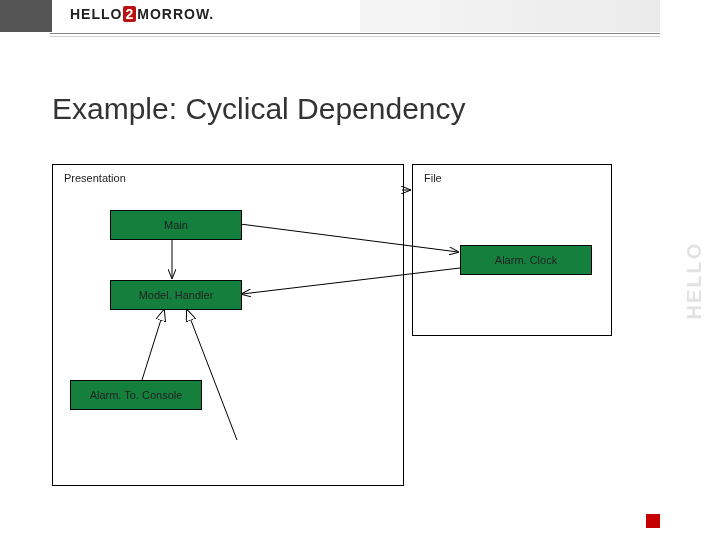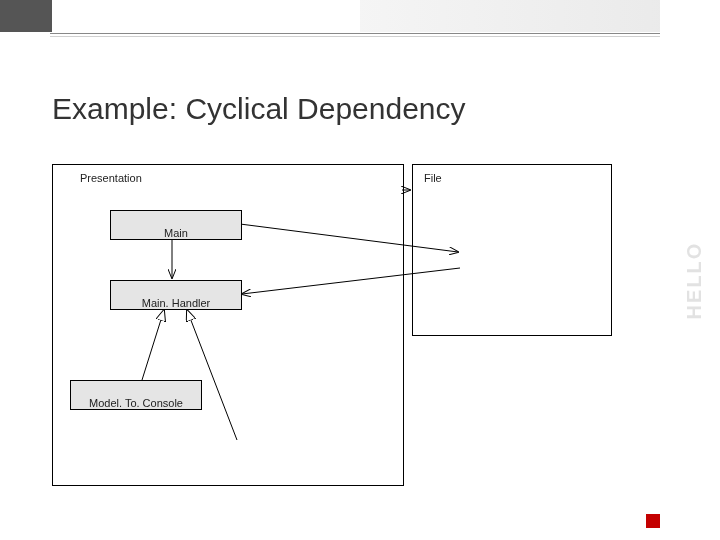--- a/index.html
+++ b/index.html
@@ -9,54 +9,60 @@
   .logo .h{color:#222}
   .logo .two{background:#b11;color:#fff;padding:0 2px;border-radius:2px;margin:0 1px}
   .logo .m{color:#222}
   .greyband{position:absolute;top:0;right:60px;height:32px;width:300px;background:linear-gradient(90deg,#eee,#ddd);opacity:.6}
   .rule{position:absolute;top:33px;left:50px;right:60px;height:1px;background:#888}
   .subrule{position:absolute;top:36px;left:50px;right:60px;height:1px;background:#d0d0d0}
   .title{position:absolute;top:92px;left:52px;font-size:30px;color:#333}
   .stage{position:absolute;top:150px;left:52px;width:560px;height:360px}
   .box{position:absolute;border:1px solid #000;background:#fff;font-size:11px}
   .lbl{position:absolute;font-size:11px;z-index:5;background:transparent}
-  .small{position:absolute;border:1px solid #000;background:#e5e5e5;font-size:11px;display:flex;align-items:flex-end;justify-content:center;z-index:4}
+  .small{position:absolute;border:1px solid #000;background:#15803d;font-size:11px;display:flex;align-items:center;justify-content:center;z-index:4}
   svg.arrows{position:absolute;top:0;left:0;width:560px;height:360px;z-index:3}
   .sidelogo{position:absolute;right:10px;top:90px;width:30px;height:380px;opacity:.28;display:flex;align-items:center;justify-content:center}
   .sidelogo span{transform:rotate(-90deg);white-space:nowrap;font-size:20px;letter-spacing:2px;font-weight:bold;color:#999}
   .redsq{position:absolute;right:60px;bottom:12px;width:14px;height:14px;background:#c40000}
 </style>
 </head>
 <body>
 
 <div class="topbar">
   <div class="greybar"></div>
+  <div class="logo">
+    <span class="h">HELLO</span><span class="two">2</span><span class="m">MORROW</span><span>.</span>
+  </div>
   <div class="greyband"></div>
   <div class="rule"></div>
   <div class="subrule"></div>
 </div>
 
 <div class="title">Example: Cyclical Dependency</div>
 
 <div class="stage">
 
   <div class="box" style="top:14px;left:0;width:350px;height:320px"></div>
-  <div class="lbl" style="top:22px;left:28px">Presentation</div>
+  <div class="lbl" style="top:22px;left:12px">Presentation</div>
 
   <div class="box" style="top:14px;left:360px;width:198px;height:170px"></div>
   <div class="lbl" style="top:22px;left:372px">File</div>
 
   <div class="small" style="top:60px;left:58px;width:130px;height:28px">
       <span>Main</span>
     </div>
   <div class="small" style="top:130px;left:58px;width:130px;height:28px">
-      <span>Main. Handler</span>
+      <span>Model. Handler</span>
+    </div>
+  <div class="small" style="top:95px;left:408px;width:130px;height:28px">
+      <span>Alarm. Clock</span>
     </div>
   <div class="small" style="top:230px;left:18px;width:130px;height:28px">
-      <span>Model. To. Console</span>
+      <span>Alarm. To. Console</span>
     </div>
 
   <svg class="arrows">
     <defs>
       <marker id="arr" markerWidth="10" markerHeight="8" refX="9" refY="4" orient="auto">
         <path d="M0,0 L10,4 L0,8" fill="none" stroke="#000" stroke-width="1"></path>
       </marker>
       <marker id="tri" markerWidth="12" markerHeight="10" refX="11" refY="5" orient="auto">
         <path d="M0,0 L12,5 L0,10 Z" fill="#fff" stroke="#000" stroke-width="1"></path>
       </marker>

